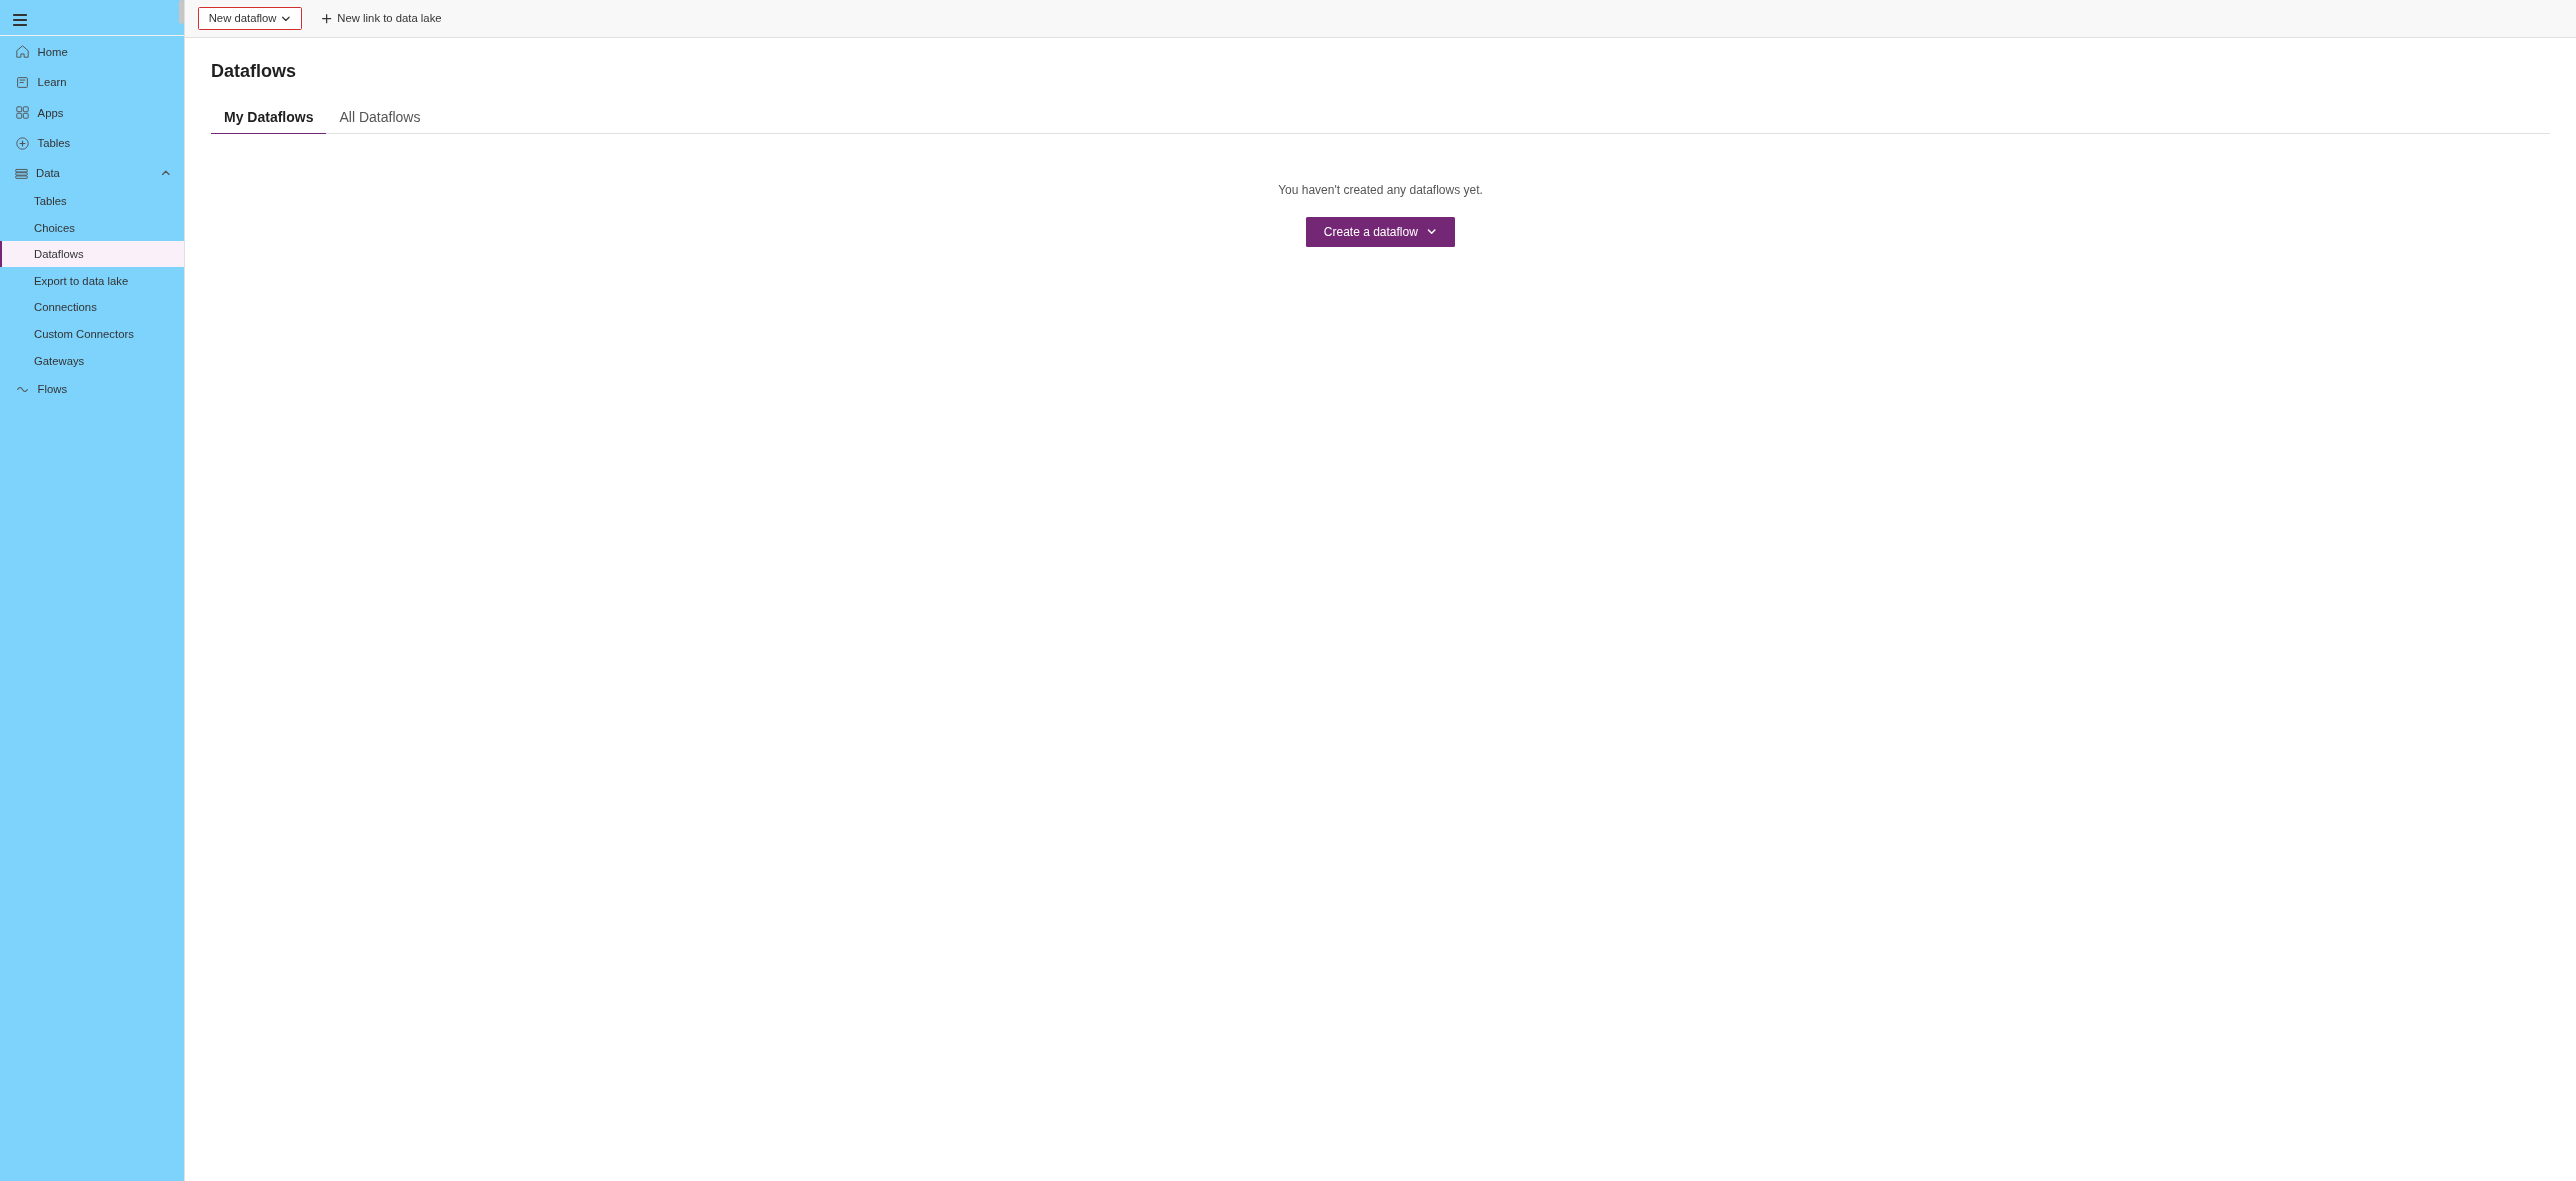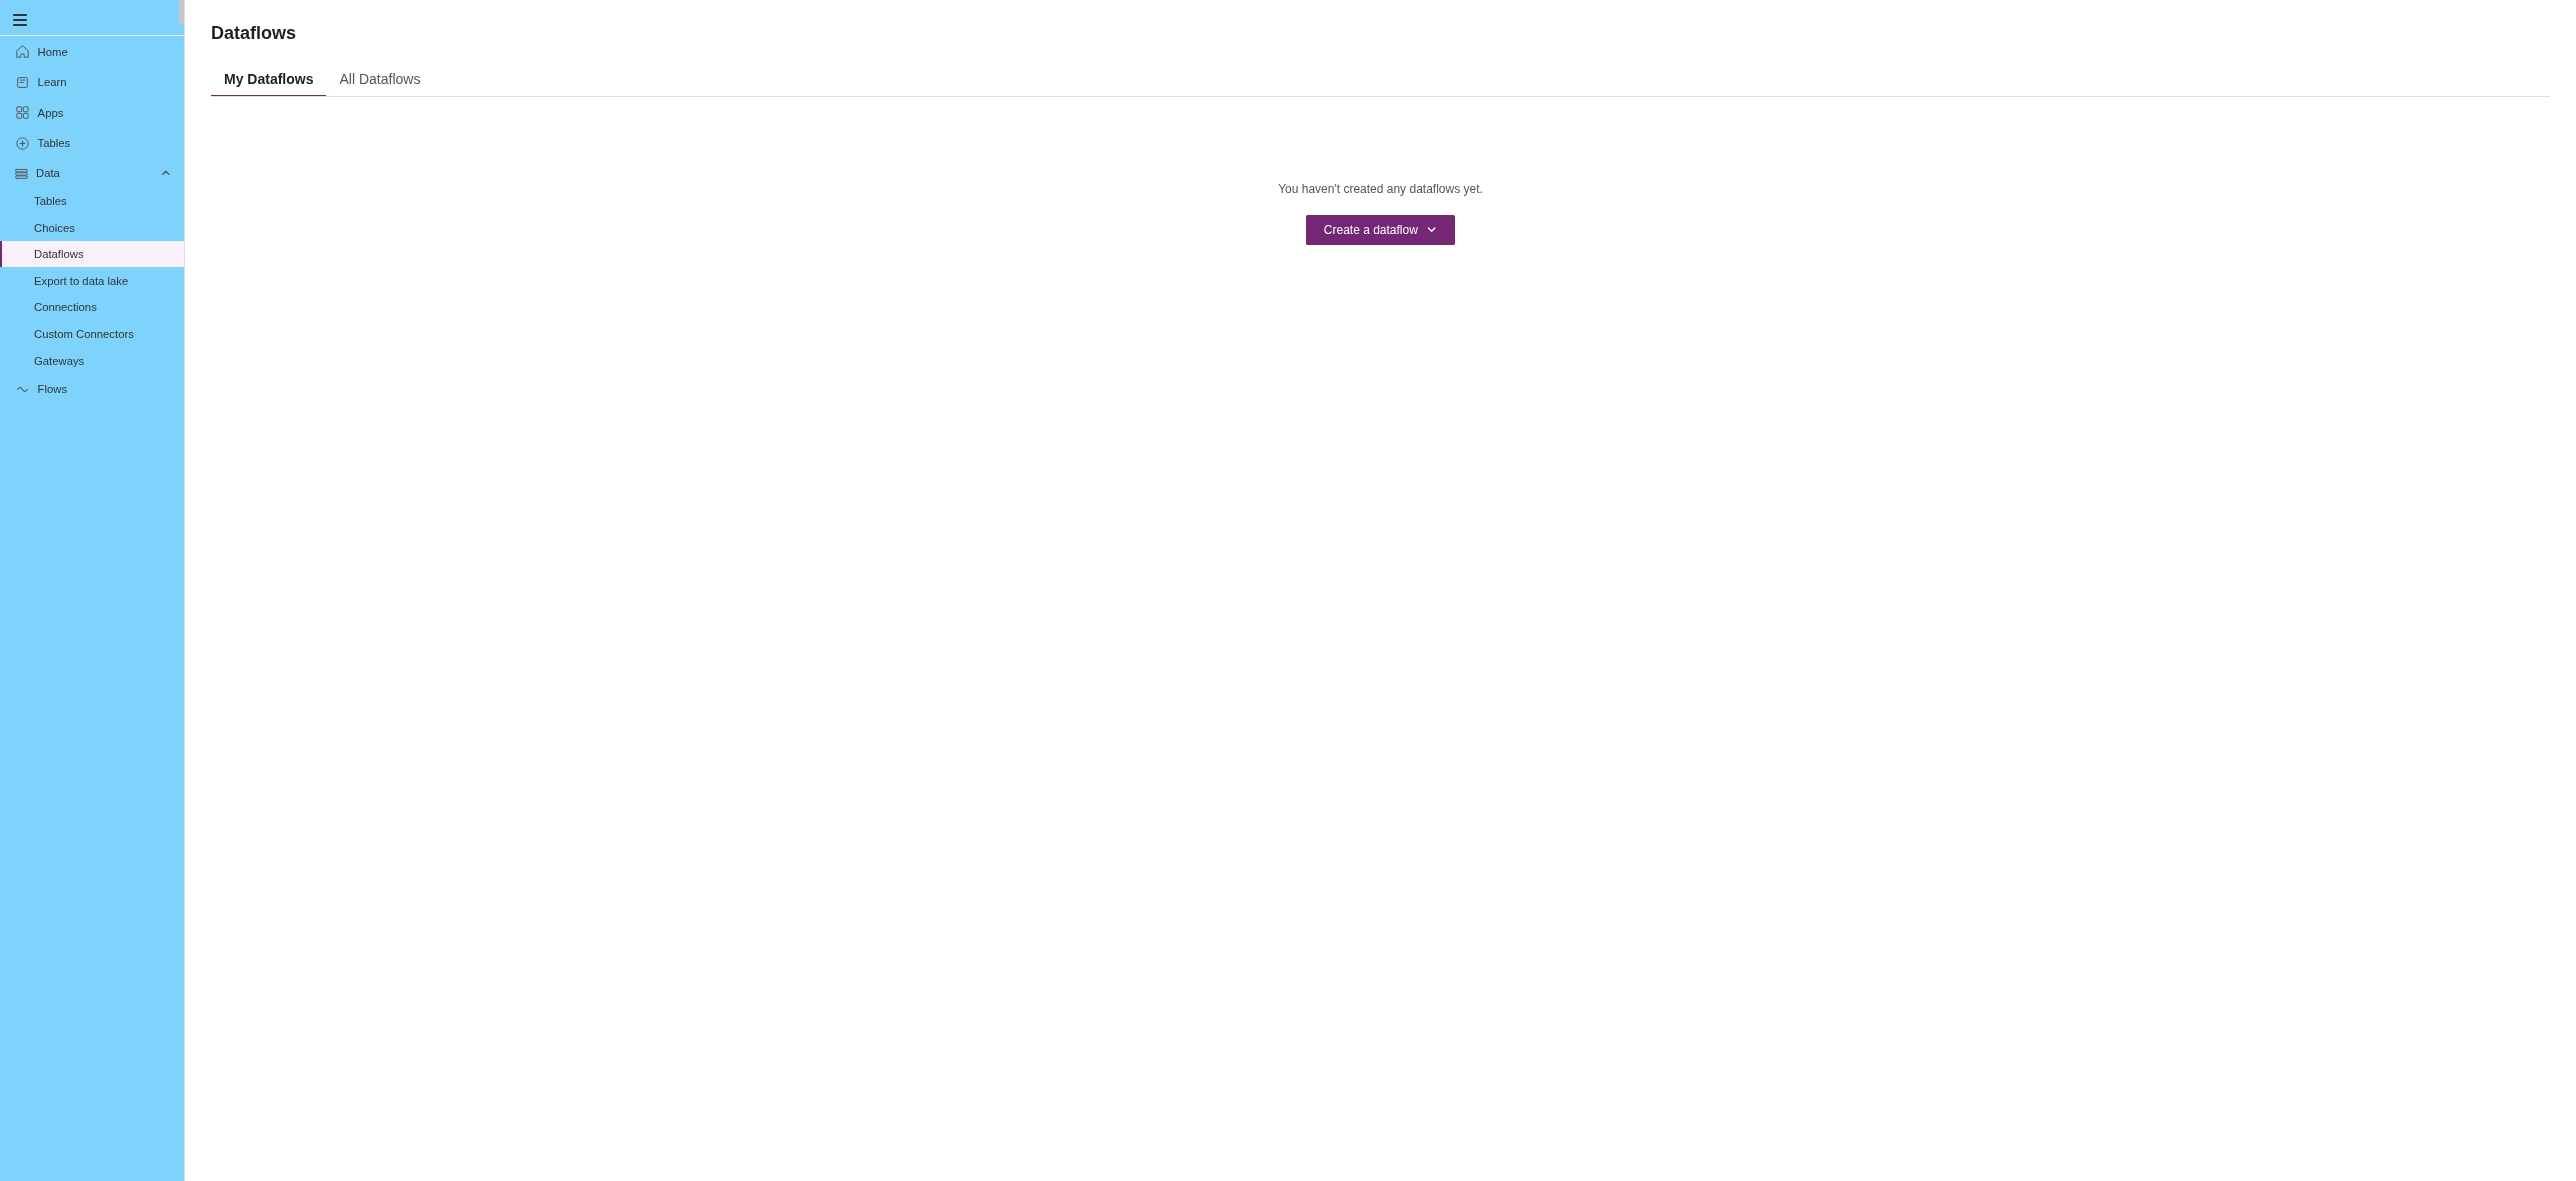--- a/index.html
+++ b/index.html
@@ -199,21 +199,20 @@
       display: flex;
       flex-direction: column;
       align-items: center;
       margin-top: 49px;
       gap: 19.4px;
     }
 
     .empty-state-text {
       font-size: 12px;
       color: #555;
-      margin-top: 36px;
     }
 
     .btn-create-dataflow {
       display: flex;
       align-items: center;
       gap: 8px;
       padding: 8px 18px;
       background: #742774;
       color: #fff;
       border: none;
@@ -328,20 +327,39 @@
     <span>Flows</span>
   </div>
 
   <div class="scrollbar-track">
     <div class="scrollbar-thumb"></div>
   </div>
 </div>
 
 <div class="main-area">
 
+  <div class="toolbar">
+    <button class="btn-new-dataflow">
+      <span>New dataflow</span>
+      <span>
+        <svg width="9.7" height="9.7" viewBox="0 0 12 12" fill="none">
+          <path d="M2 4l4 4 4-4" stroke="#333" stroke-width="1.5" stroke-linecap="round" stroke-linejoin="round"></path>
+        </svg>
+      </span>
+    </button>
+
+    <button class="btn-new-link">
+      <span>
+        <svg width="11.3" height="11.3" viewBox="0 0 14 14" fill="none">
+          <path d="M7 2v10M2 7h10" stroke="#333" stroke-width="1.5" stroke-linecap="round"></path>
+        </svg>
+      </span>
+      <span>New link to data lake</span>
+    </button>
+  </div>
 
   <div class="content">
     <h1 class="page-title">Dataflows</h1>
 
     <div class="tabs">
       <div class="tab active">
         <span>My Dataflows</span>
       </div>
       <div class="tab">
         <span>All Dataflows</span>

